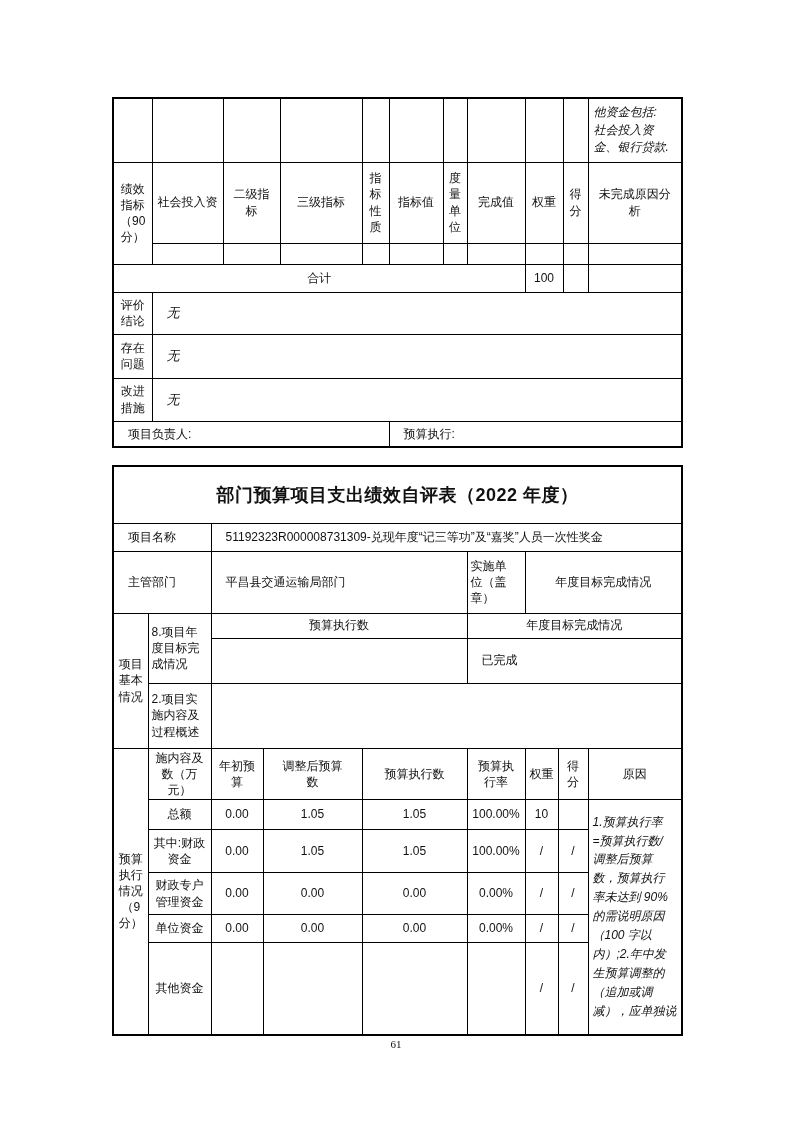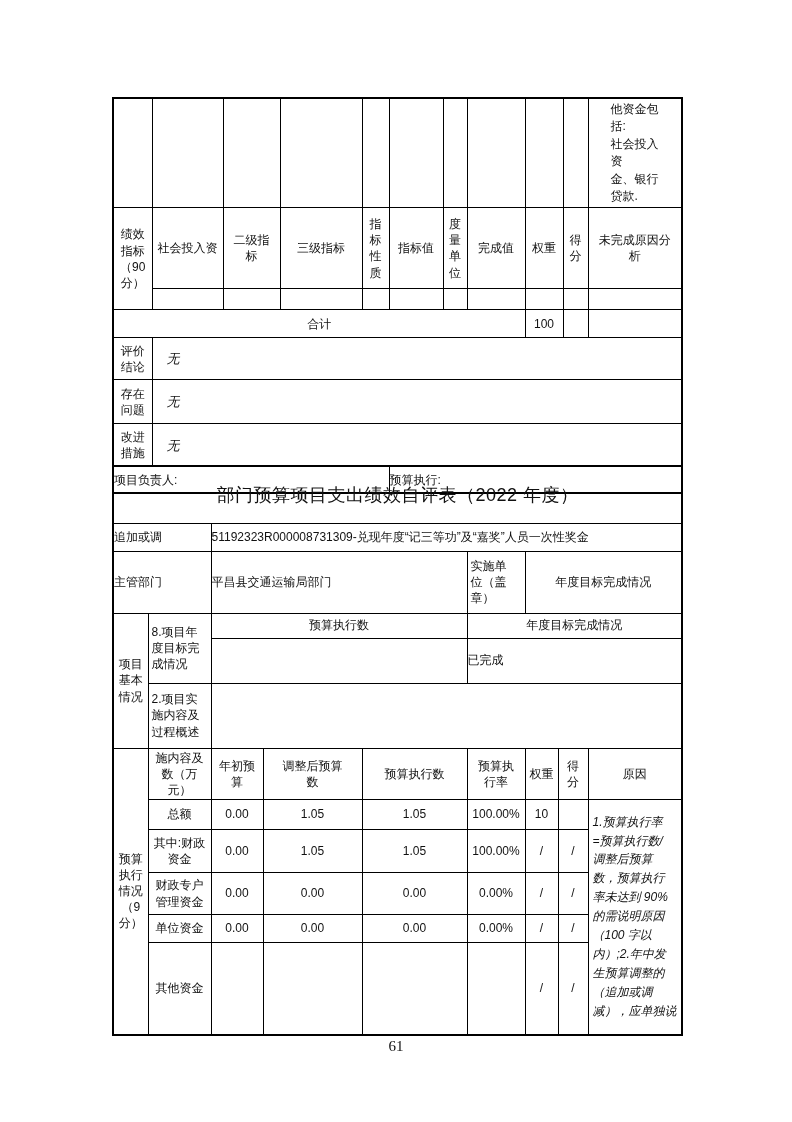--- a/index.html
+++ b/index.html
@@ -29,40 +29,40 @@
     text-align: center;
     vertical-align: middle;
     white-space: pre-line;
     overflow: hidden;
     word-break: break-all;
   }
   td.left { text-align: left; }
   td.val-none { font-style: italic; text-align: left; padding-left: 14px; font-size: 13px; }
   td.title-cell {
     font-size: 18px;
-    font-weight: normal;
+    font-weight: bold;
     letter-spacing: 0.5px;
     text-align: center;
   }
-  td.note-cell { text-align: left; line-height: 1.45; padding: 2px 22px; }
+  td.note-cell { font-style: italic; text-align: left; line-height: 1.45; padding: 2px 5px; }
   td.reason-cell {
     font-style: italic;
     text-align: left;
     line-height: 1.58;
     padding: 3px 4px;
     vertical-align: middle;
   }
-  td.sig { padding-left: 0; }
+  td.sig { padding-left: 14px; }
   .page-num {
     position: absolute;
     top: 1038px;
     left: 0; width: 100%;
     text-align: center;
     font-family: "Liberation Serif", serif;
-    font-size: 15px;
+    font-size: 11px;
   }
 </style>
 </head>
 <body>
 
 <table class="tbl t1">
   <colgroup>
     <col style="width:39px">
       <col style="width:71px">
       <col style="width:57px">
@@ -166,21 +166,21 @@
       <col style="width:58px">
     <col style="width:33px">
       <col style="width:30px">
       <col style="width:94px">
   </colgroup>
   <tbody>
       <tr style="height:57px">
     <td colspan="9" class="title-cell">部门预算项目支出绩效自评表（2022 年度）</td>
   </tr>
   <tr style="height:28px">
-    <td colspan="2" class="left sig">追加或调</td>
+    <td colspan="2" class="left sig">项目名称</td>
     <td colspan="7" class="left sig">51192323R000008731309-兑现年度“记三等功”及“嘉奖”人员一次性奖金</td>
   </tr>
   <tr style="height:62px">
     <td colspan="2" class="left sig">主管部门</td>
     <td colspan="3" class="left sig">平昌县交通运输局部门</td>
     <td class="left">实施单
 位（盖
 章）</td>
     <td colspan="3">年度目标完成情况</td>
   </tr>

